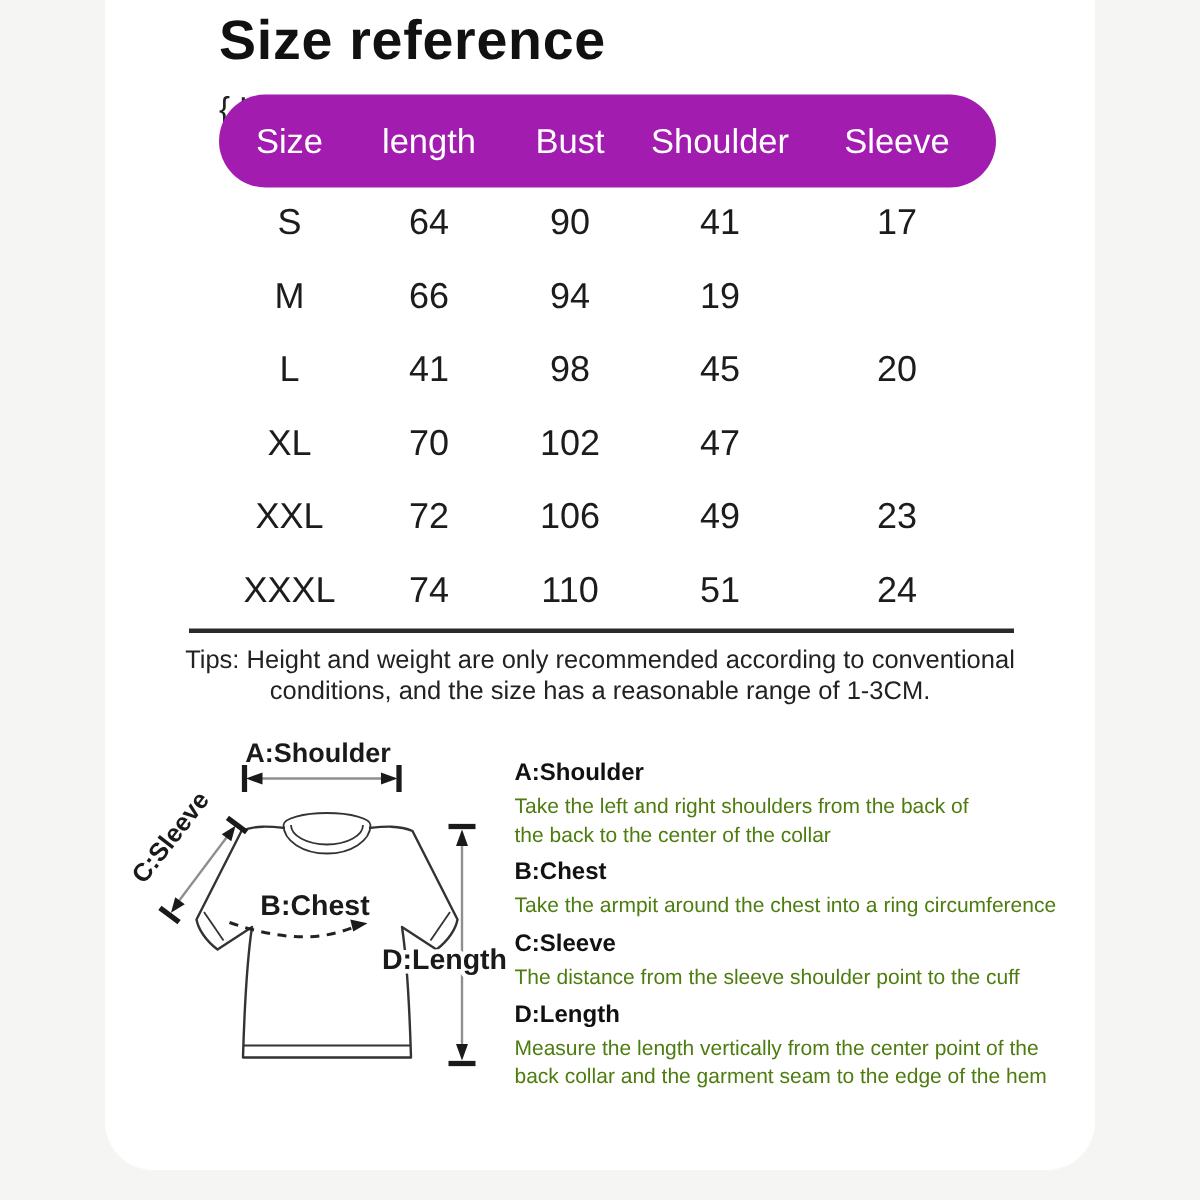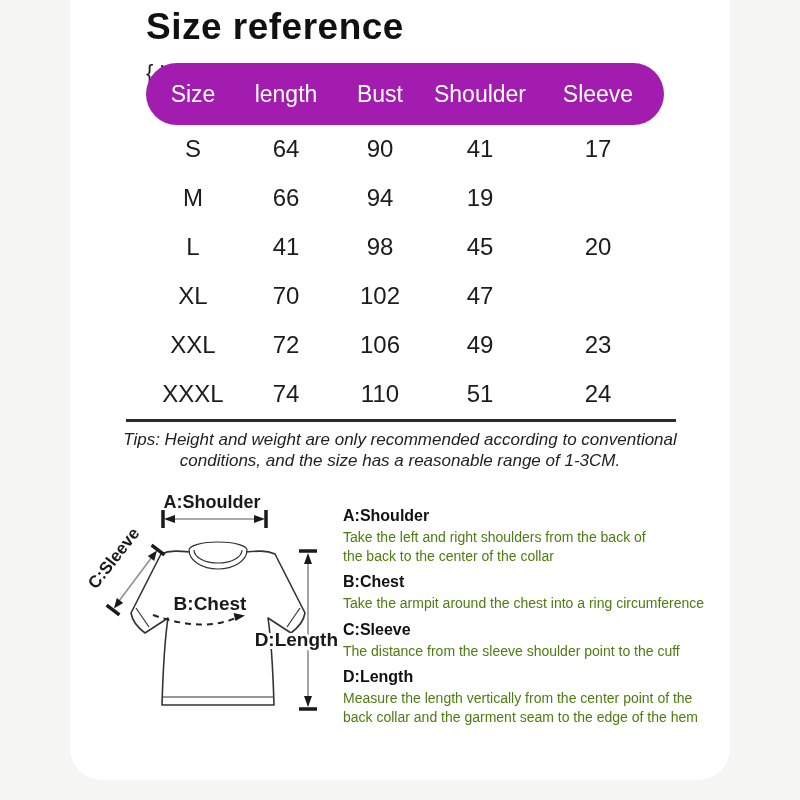--- a/index.html
+++ b/index.html
@@ -28,21 +28,21 @@
   .tbl-header .cell{text-align:center;}
   .tbl-body{
     position:absolute;left:76px;top:124px;width:518px;
   }
   .tbl-row{
     display:grid;grid-template-columns:94px 92px 96px 104px 132px;
     height:49px;align-items:center;font-size:24px;color:#1c1c1c;
   }
   .tbl-row .cell{text-align:center;}
   .divider{position:absolute;left:56px;top:419px;width:550px;height:3px;background:#2a2a2a;}
-  .tips{position:absolute;left:0;top:429px;width:660px;text-align:center;font-size:17px;line-height:21px;color:#222;font-style:italic;}
+  .tips{position:absolute;left:0;top:429px;width:660px;text-align:center;font-size:17px;line-height:21px;color:#222;}
   
   .diagram{position:absolute;left:16px;top:486px;width:266px;height:244px;}
   .diagram text{font-family:"Liberation Sans", sans-serif;}
   .lbl{font-weight:bold;fill:#1a1a1a;}
   .shirt{fill:none;stroke:#333;stroke-width:1.6;stroke-linejoin:round;}
   .seam{fill:none;stroke:#333;stroke-width:1.2;}
   .shaft{stroke:#8f8f8f;stroke-width:1.6;fill:none;}
   .endbar{stroke:#1a1a1a;stroke-width:3.5;}
   .ah{fill:#1a1a1a;stroke:none;}
   .dash{fill:none;stroke:#222;stroke-width:2;stroke-dasharray:6 5;}

